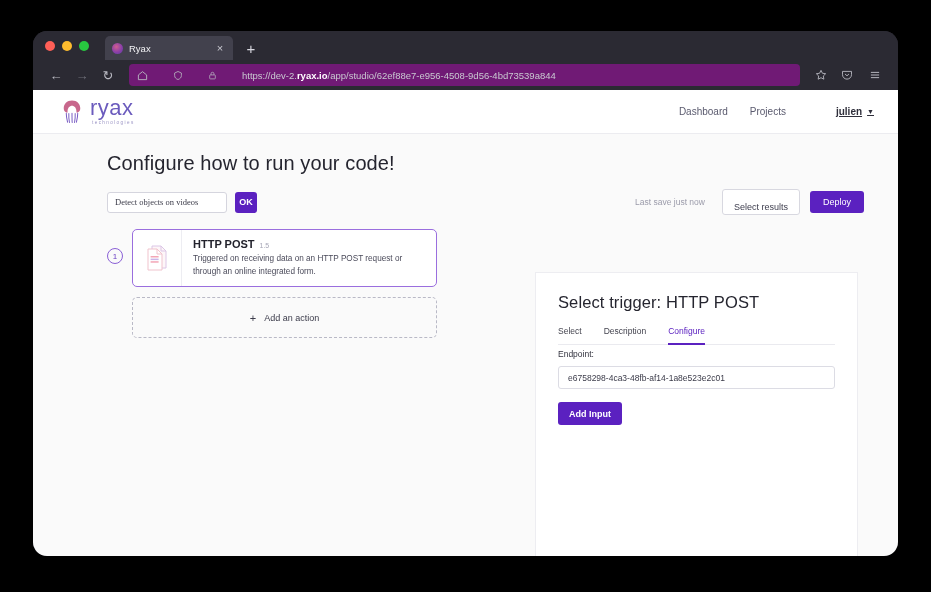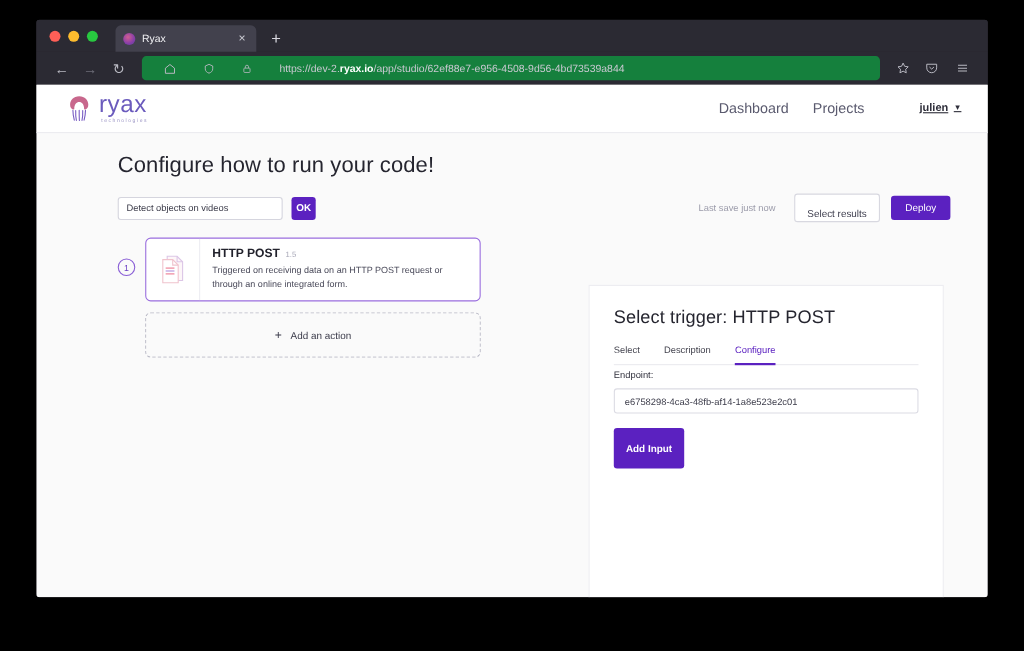--- a/index.html
+++ b/index.html
@@ -6,24 +6,24 @@
   html, body {
     width: 931px; height: 592px;
     background: #000000;
     font-family: "Liberation Sans", sans-serif;
     overflow: hidden;
   }
 
   
   .browser {
     position: absolute;
-    left: 33px; top: 18px;
+    left: 33px; top: 31px;
     width: 865px; height: 525px;
     background: #2b2a33;
-    border-radius: 3px;
+    border-radius: 14px;
     overflow: hidden;
     box-shadow: 0 6px 26px rgba(0,0,0,0.6);
   }
 
   
   .tabstrip {
     height: 29px;
     background: #2b2a33;
     display: flex;
     align-items: flex-end;
@@ -79,25 +79,25 @@
   .navbtn {
     width: 26px; height: 22px;
     display: flex; align-items: center; justify-content: center;
     color: #b9b9c2; font-size: 13px;
     cursor: pointer;
   }
   .navbtn.dim { color: #6d6d78; }
   .urlbar {
     flex: 1 1 auto;
     height: 22px;
-    background: #15803d;
+    background: #701a75;
     border-radius: 4px;
     margin: 0 8px;
     display: flex; align-items: center;
-    padding: 0 20px; gap: 25px;
+    padding: 0 8px; gap: 25px;
   }
   .url-icon { color: #b9b9c2; font-size: 10px; display: flex; align-items: center; }
   .url-text {
     font-size: 9.5px; color: #c9c9d1;
     white-space: nowrap; overflow: hidden;
   }
   .url-text b { color: #ffffff; font-weight: 700; }
   .right-icons { display: flex; align-items: center; gap: 2px; }
 
   
@@ -115,44 +115,44 @@
     display: flex; align-items: center;
     padding: 0 24px 0 26px;
     border-bottom: 1px solid #ececf0;
   }
   .logo { display: flex; align-items: center; gap: 5px; }
   .logo-mark { width: 26px; height: 28px; }
   .logo-text { display: flex; flex-direction: column; line-height: 1; }
   .logo-word { font-size: 22px; color: #6b5bbd; letter-spacing: 0.5px; font-weight: 400; }
   .logo-sub { font-size: 4.6px; color: #9a93c4; letter-spacing: 1.4px; margin-top: 2px; margin-left: 2px; }
   .nav-right { margin-left: auto; display: flex; align-items: center; gap: 22px; }
-  .nav-link { font-size: 13px; color: #5a5a6e; cursor: pointer; }
+  .nav-link { font-size: 10px; color: #5a5a6e; cursor: pointer; }
   .user-menu {
     display: flex; align-items: center; gap: 5px;
     font-size: 10px; color: #2e2e3a; font-weight: 600;
     margin-left: 28px; cursor: pointer; text-decoration: underline;
   }
   .caret { font-size: 7px; color: #2e2e3a; }
 
   
   .content { padding: 18px 34px 0 74px; position: relative; }
   .page-title {
     font-size: 20px; color: #25252f; font-weight: 400;
     letter-spacing: 0.1px;
     margin-bottom: 14px;
   }
 
   .toolbar-row { display: flex; align-items: center; margin-bottom: 14px; }
   .name-input {
-    width: 150px; height: 21px;
+    width: 120px; height: 21px;
     border: 1px solid #d5d5de; border-radius: 3px;
     background: #fff;
     font-size: 8.5px; color: #3b3b49;
     padding: 0 7px;
-    font-family: Liberation Sans, sans-serif;
+    font-family: Liberation Serif, serif;
   }
   .btn {
     border: none; cursor: pointer;
     font-family: "Liberation Sans", sans-serif;
     border-radius: 3px;
   }
   .btn-ok {
     background: #5b21c0; color: #fff;
     font-size: 9px; font-weight: 700;
     width: 22px; height: 21px;
@@ -248,21 +248,21 @@
     border: 1px solid #dcdce4; border-radius: 3px;
     background: #fff;
     font-size: 8.5px; color: #3b3b49;
     padding: 0 9px;
     margin-top: 7px;
     font-family: "Liberation Sans", sans-serif;
   }
   .btn-add-input {
     background: #5b21c0; color: #fff;
     font-size: 9px; font-weight: 600;
-    height: 37px; padding: 0 11px;
+    height: 23px; padding: 0 11px;
     margin-top: 13px;
   }
 </style>
 </head>
 <body>
 
 <div class="browser">
 
   <div class="tabstrip">
     <div class="traffic">

